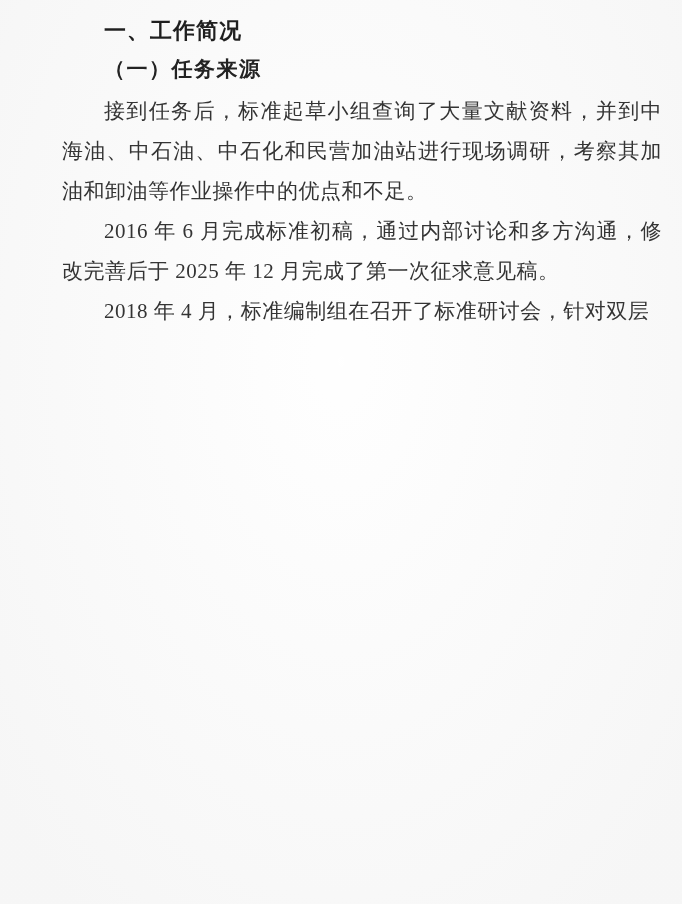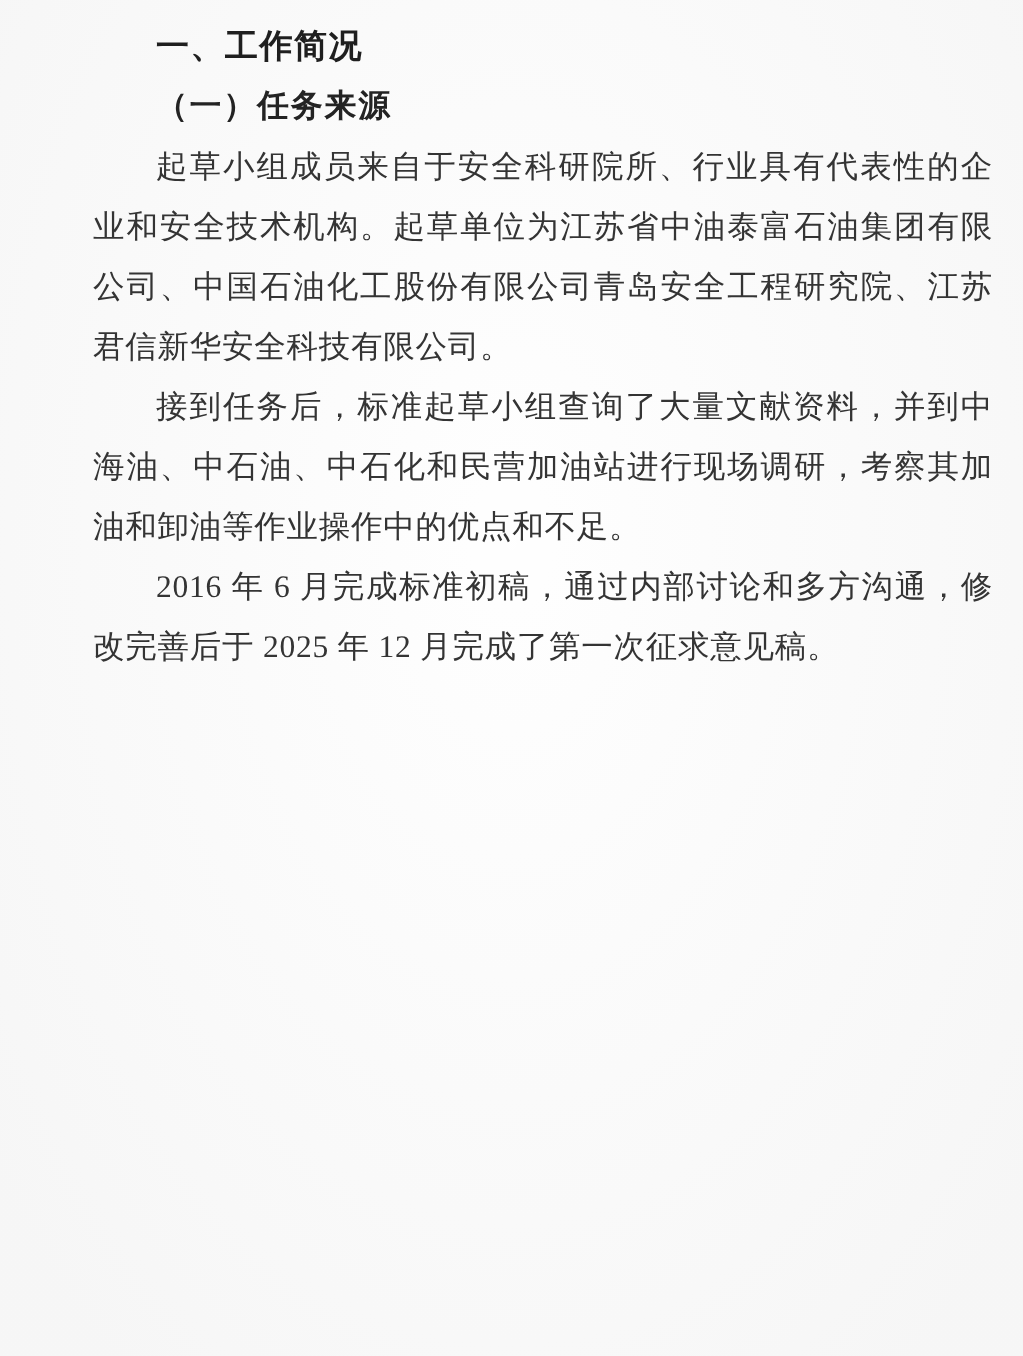--- a/index.html
+++ b/index.html
@@ -40,39 +40,39 @@
 
   .doc-page h1 {
     font-family: "Liberation Sans", "DejaVu Sans", sans-serif;
     font-weight: 700;
     font-size: 22px;
     color: #1f1f1f;
     letter-spacing: 1px;
   }
 
   .doc-page h2 {
-    font-family: Liberation Sans, sans-serif;
+    font-family: Liberation Mono, monospace;
     font-weight: 700;
     color: #232323;
     letter-spacing: 1.5px;
   }
 </style>
 </head>
 <body>
 
 <main class="doc-page">
 
   <h1>一、工作简况</h1>
 
   <h2>（一）任务来源</h2>
 
 
 
-  <p>起草小组成员来自于安全科研院所、行业具有代表性的企业和安全技术机构。起草单位为江苏省中油泰富石油集团有限公司、中国石油化工股份有限公司青岛安全工程研究院、江苏君信新华安全科技有限公司。</p>
 
 
   <p>接到任务后，标准起草小组查询了大量文献资料，并到中海油、中石油、中石化和民营加油站进行现场调研，考察其加油和卸油等作业操作中的优点和不足。</p>
 
   <p>2016 年 6 月完成标准初稿，通过内部讨论和多方沟通，修改完善后于 2025 年 12 月完成了第一次征求意见稿。</p>
 
 
+  <p>2018 年 4 月，标准编制组在召开了标准研讨会，针对双层</p>
 
 </main>
 
 </body></html>

